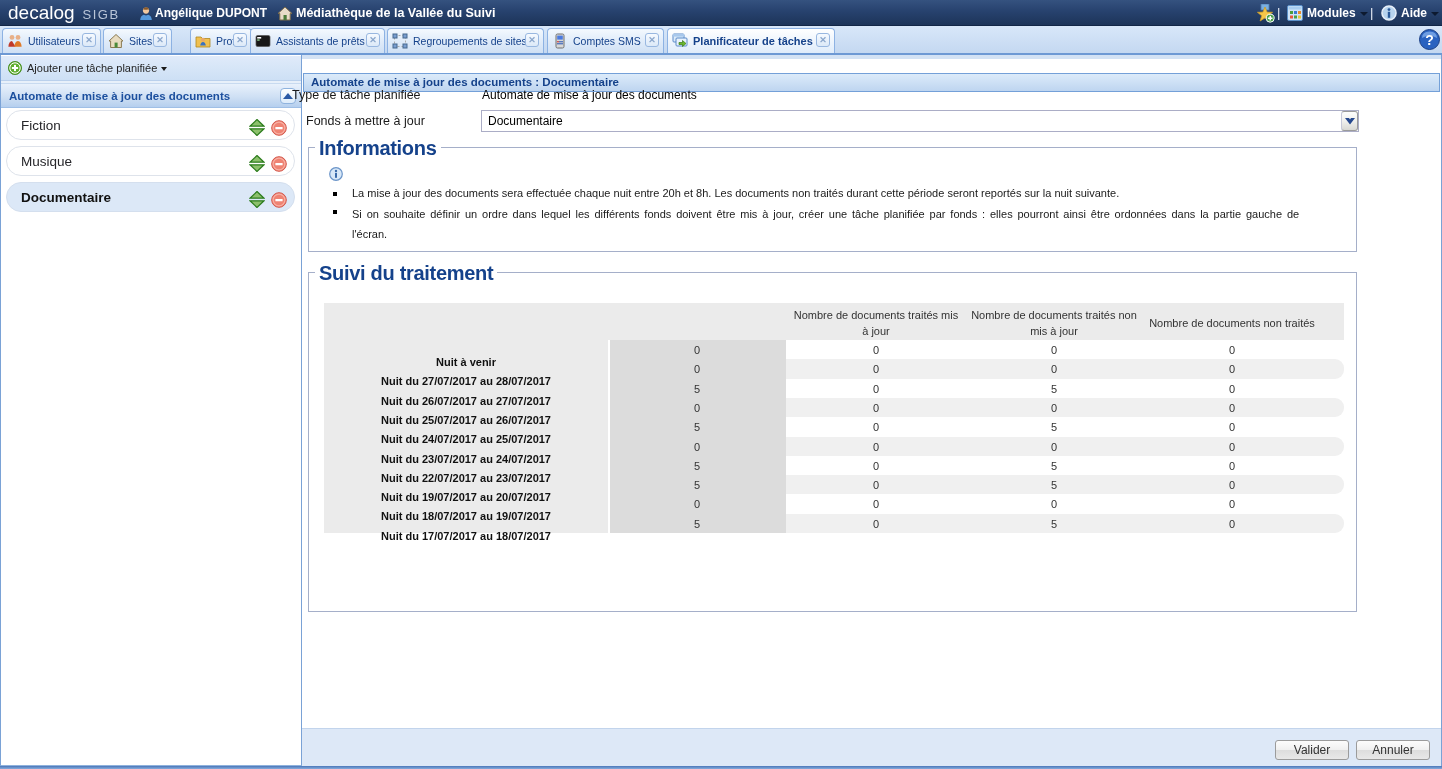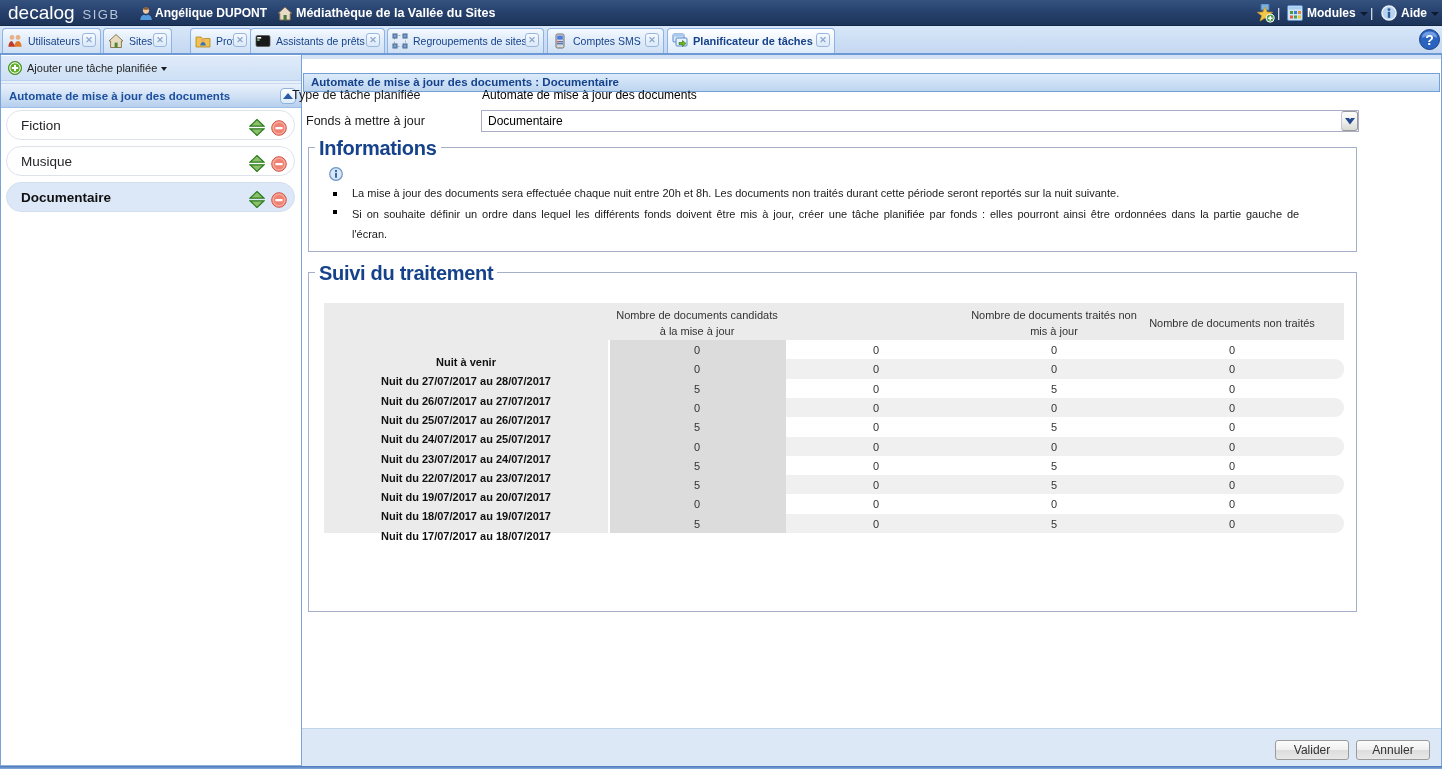--- a/index.html
+++ b/index.html
@@ -100,21 +100,21 @@
   <svg class="abs" style="left:139px;top:6px" width="14" height="15" viewBox="0 0 14 15">
     <circle cx="7" cy="4.6" r="3.1" fill="#f0c8a0"></circle>
     <path d="M3.9 4 Q4.6 1.1 7 1.3 Q9.8 1.1 10.1 4.2 L9.2 3.2 Q7.5 4.1 4.5 3.4 Z" fill="#8a5a2a"></path>
     <path d="M1.2 14 Q1.5 9.8 4.7 8.8 L7 9.6 L9.3 8.8 Q12.5 9.8 12.8 14 Z" fill="#5599dd"></path>
   </svg>
   <div class="toptxt abs" style="left:155px">Angélique DUPONT</div>
   <svg class="abs" style="left:277px;top:6px" width="16" height="15" viewBox="0 0 16 15">
     <path d="M8 1 L15 7.5 L13.2 7.5 L13.2 14 L2.8 14 L2.8 7.5 L1 7.5 Z" fill="#e8dcc8" stroke="#7a6a4a" stroke-width="1"></path>
     <rect x="6.5" y="9" width="3.2" height="5" fill="#4a7a3a"></rect>
   </svg>
-  <div class="toptxt abs" style="left:296px;font-size:12.5px">Médiathèque de la Vallée du Sites</div>
+  <div class="toptxt abs" style="left:296px;font-size:12.5px">Médiathèque de la Vallée du Suivi</div>
 
   <svg class="abs" style="left:1256px;top:4px" width="19" height="19" viewBox="0 0 19 19">
     <rect x="5" y="0" width="8" height="6" fill="#7ab0e0" stroke="#4a7ab0" stroke-width="0.8"></rect>
     <path d="M9 3 L11.1 8.1 L16.6 8.3 L12.3 11.7 L13.9 17 L9 13.9 L4.1 17 L5.7 11.7 L1.4 8.3 L6.9 8.1 Z" fill="#f5c648" stroke="#c89a28" stroke-width="0.8"></path>
     <circle cx="14.2" cy="14.2" r="4" fill="#4aa14a" stroke="#fff" stroke-width="1"></circle>
     <rect x="11.9" y="13.5" width="4.6" height="1.5" fill="#fff"></rect>
     <rect x="13.5" y="11.9" width="1.5" height="4.6" fill="#fff"></rect>
   </svg>
   <div class="pipe abs" style="left:1277px">|</div>
   <svg class="abs" style="left:1287px;top:5px" width="16" height="16" viewBox="0 0 16 16">
@@ -313,21 +313,21 @@
       </div>
     </div>
     <div class="abs" style="left:324px;top:303px;width:1020px;height:37px;background:#ebebeb;"></div>
     <div class="abs" style="left:324px;top:340px;width:284px;height:193px;background:#ebebeb;"></div>
     <div class="abs" style="left:610px;top:340px;width:176px;height:193px;background:#dcdcdc;"></div>
     <div class="abs" style="left:786px;top:359.3px;width:558px;height:19.3px;background:#f0f0f0;border-radius:0 9px 9px 0;"></div>
     <div class="abs" style="left:786px;top:397.9px;width:558px;height:19.3px;background:#f0f0f0;border-radius:0 9px 9px 0;"></div>
     <div class="abs" style="left:786px;top:436.5px;width:558px;height:19.3px;background:#f0f0f0;border-radius:0 9px 9px 0;"></div>
     <div class="abs" style="left:786px;top:475.1px;width:558px;height:19.3px;background:#f0f0f0;border-radius:0 9px 9px 0;"></div>
     <div class="abs" style="left:786px;top:513.7px;width:558px;height:19.3px;background:#f0f0f0;border-radius:0 9px 9px 0;"></div>
-    <div class="tcell" style="left:587px;top:307px;width:220px;line-height:16px;">Nombre de documents candidats<br>à la mise à jour</div>
+    <div class="tcell" style="left:766px;top:307px;width:220px;line-height:16px;">Nombre de documents traités mis<br>à jour</div>
     <div class="tcell" style="left:944px;top:307px;width:220px;line-height:16px;">Nombre de documents traités non<br>mis à jour</div>
     <div class="tcell" style="left:1122px;top:315px;width:220px;line-height:16px;">Nombre de documents non traités</div>
     <div class="trowlbl" style="left:316px;top:344px;width:300px;">Nuit à venir</div>
     <div class="tcell" style="left:637px;top:344px;width:120px;">0</div>
     <div class="tcell" style="left:816px;top:344px;width:120px;">0</div>
     <div class="tcell" style="left:994px;top:344px;width:120px;">0</div>
     <div class="tcell" style="left:1172px;top:344px;width:120px;">0</div>
     <div class="trowlbl" style="left:316px;top:363.3px;width:300px;">Nuit du 27/07/2017 au 28/07/2017</div>
     <div class="tcell" style="left:637px;top:363.3px;width:120px;">0</div>
     <div class="tcell" style="left:816px;top:363.3px;width:120px;">0</div>

